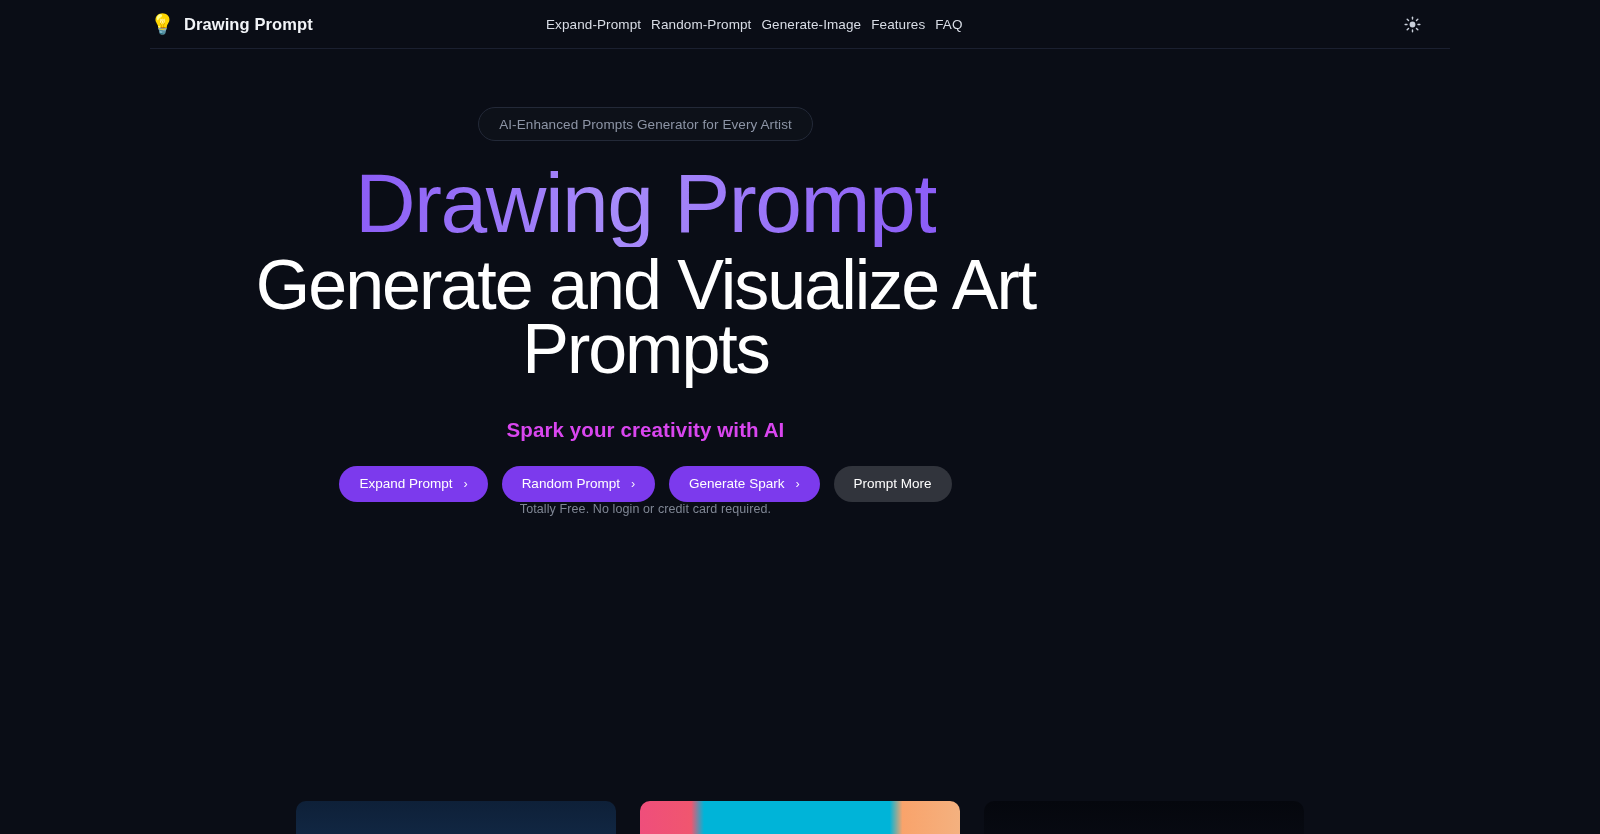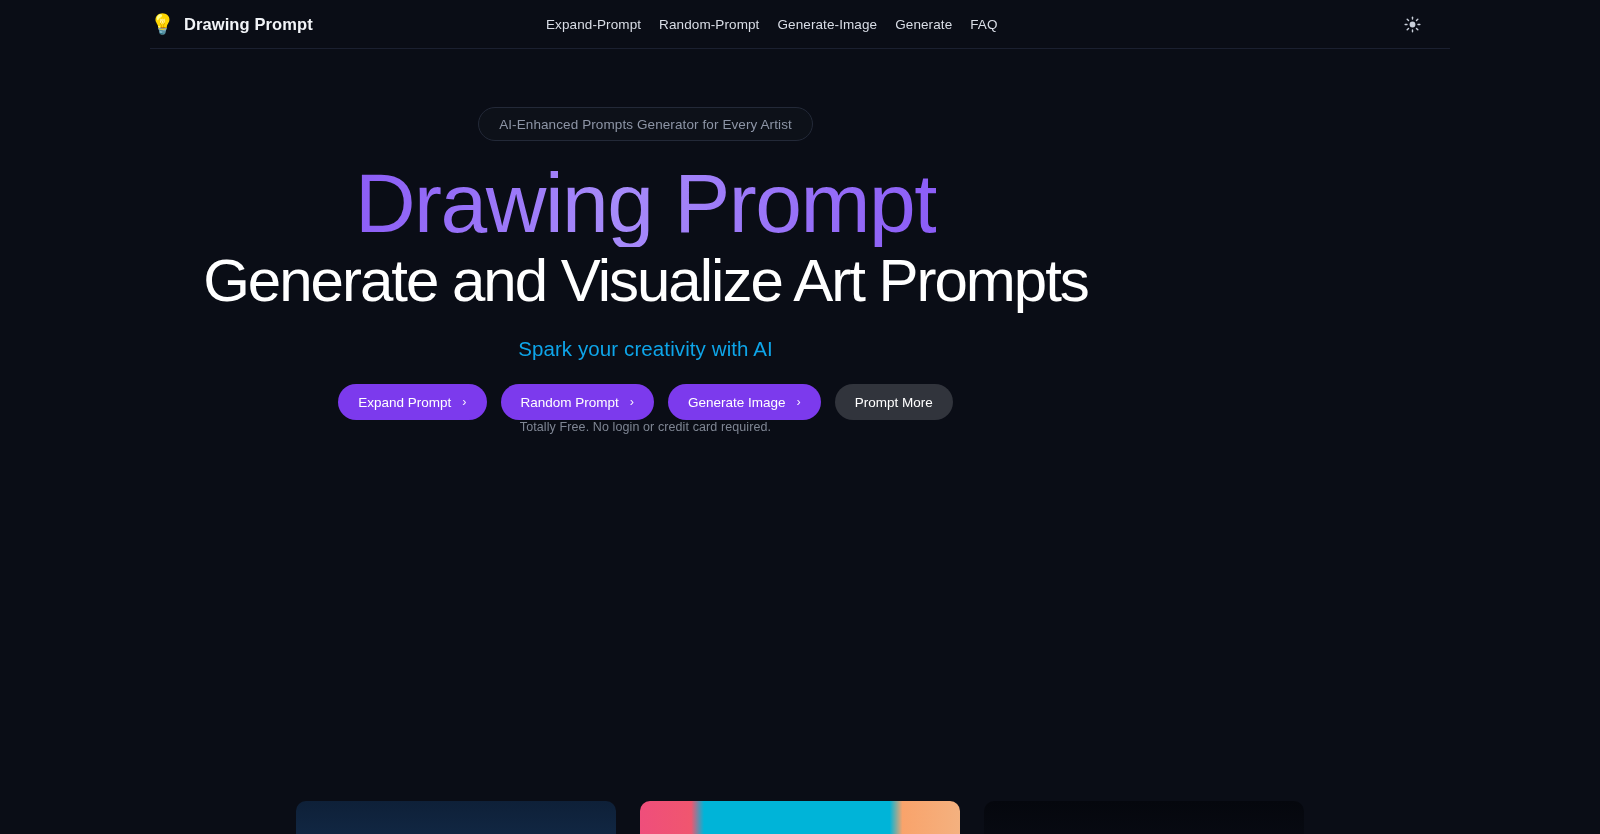--- a/index.html
+++ b/index.html
@@ -32,21 +32,21 @@
     font-size:20px; line-height:1;
     display:block;
   }
   #brand-name {
     color:#f2f4f8; font-size:16.5px; font-weight:bold;
     letter-spacing:.1px; white-space:nowrap;
   }
   #nav {
     position:absolute; left:396px; top:0;
     height:49px;
-    display:flex; align-items:center; gap:18px;
+    display:flex; align-items:center; gap:10px;
   }
   #nav a {
     color:#d9dde6; font-size:13.5px;
     text-decoration:none; white-space:nowrap;
     letter-spacing:.1px;
   }
   #theme-toggle {
     position:absolute; right:26px; top:12px;
     width:24px; height:24px;
     display:flex; align-items:center; justify-content:center;
@@ -80,32 +80,33 @@
     background:linear-gradient(100deg,#8b5cf6 0%,#a78bfa 45%,#8b5cf6 100%);
     -webkit-background-clip:text; background-clip:text;
     -webkit-text-fill-color:transparent; color:transparent;
     white-space:nowrap;
   }
 
   #title-white {
     margin-top:6px;
     width:1020px;
     text-align:center;
-    font-size:60px; line-height:.92;
+    font-size:70px; line-height:.92;
     font-weight:normal;
     letter-spacing:-2px;
     color:#ffffff;
   }
 
   #subtitle {
-    margin-top:24px;
+    margin-top:32px;
     text-align:center;
     font-size:20.5px; line-height:1.68;
-    color:#0ea5e9;
+    color:#d946ef;
     letter-spacing:.1px;
+    font-weight:bold;
   }
 
   #cta-row {
     margin-top:18px;
     display:flex; gap:14px;
   }
   .btn {
     height:36px;
     border:none; border-radius:999px;
     display:inline-flex; align-items:center; justify-content:center;
@@ -176,21 +177,21 @@
 
     <div id="brand">
       <span id="brand-logo">💡</span>
       <span id="brand-name">Drawing Prompt</span>
     </div>
 
     <nav id="nav">
       <a href="#">Expand-Prompt</a>
       <a href="#">Random-Prompt</a>
       <a href="#">Generate-Image</a>
-      <a href="#">Generate</a>
+      <a href="#">Features</a>
       <a href="#">FAQ</a>
     </nav>
 
     <button id="theme-toggle" aria-label="Toggle light mode">
       <svg width="17" height="17" viewBox="0 0 24 24" fill="none" stroke="#c9cfda" stroke-width="2" stroke-linecap="round">
         <circle cx="12" cy="12" r="4.1" fill="#c9cfda" stroke="none"></circle>
         <line x1="12" y1="1.6" x2="12" y2="4.2"></line>
         <line x1="12" y1="19.8" x2="12" y2="22.4"></line>
         <line x1="1.6" y1="12" x2="4.2" y2="12"></line>
         <line x1="19.8" y1="12" x2="22.4" y2="12"></line>
@@ -219,21 +220,21 @@
   <div id="cta-row">
     <button class="btn btn-primary">
       <span>Expand Prompt</span>
       <span class="chev">›</span>
     </button>
     <button class="btn btn-primary">
       <span>Random Prompt</span>
       <span class="chev">›</span>
     </button>
     <button class="btn btn-primary">
-      <span>Generate Image</span>
+      <span>Generate Spark</span>
       <span class="chev">›</span>
     </button>
     <button class="btn btn-secondary">
       <span>Prompt More</span>
     </button>
   </div>
 
   <div id="fineprint">Totally Free. No login or credit card required.</div>
 
 </div>

